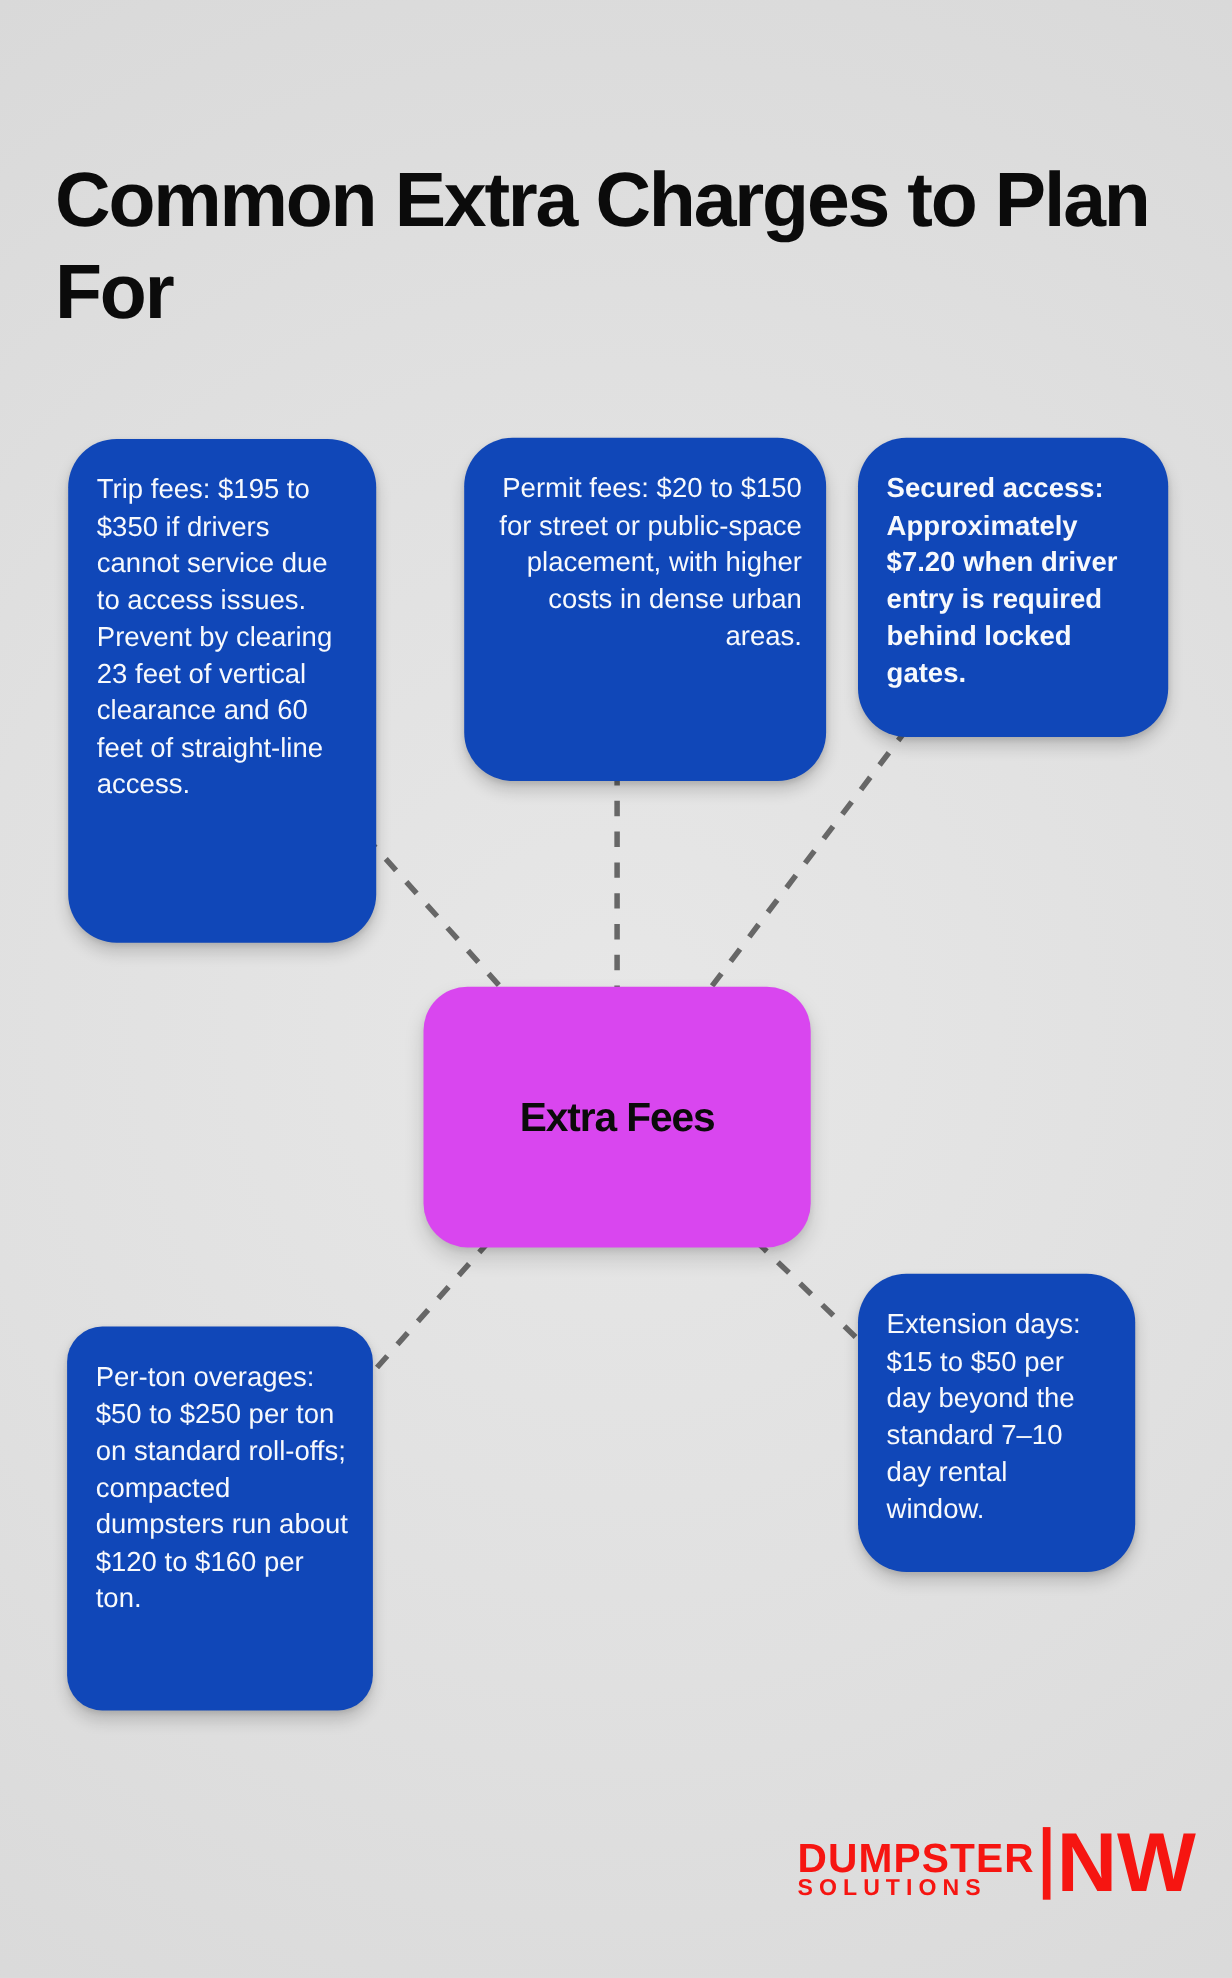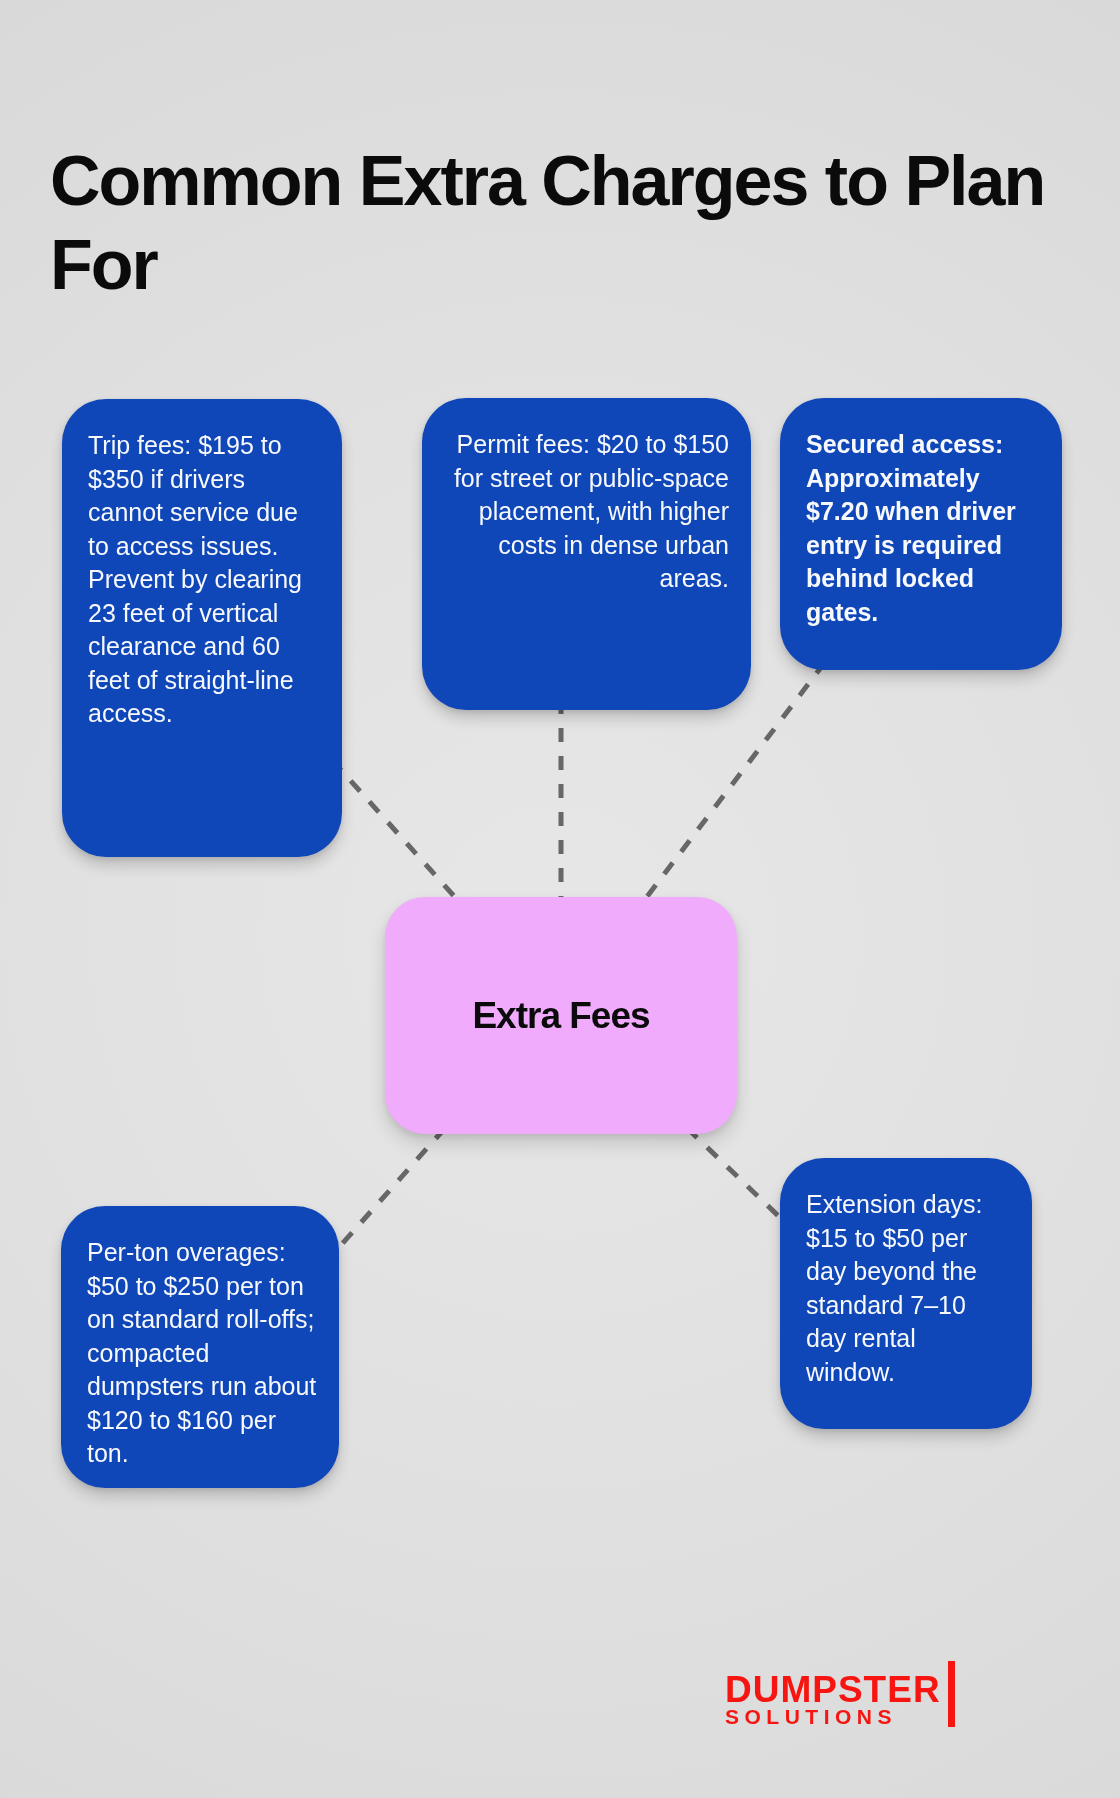--- a/index.html
+++ b/index.html
@@ -50,30 +50,30 @@
     color: #f7f9fc;
     font-size: 25px;
     line-height: 33.5px;
     padding: 30px 22px 0 26px;
     box-shadow: 0 9px 14px rgba(0,0,0,0.16), 0 2px 5px rgba(0,0,0,0.10);
     z-index: 2;
   }
   .n1 { left: 62px;  top: 399px;  width: 280px; height: 458px; }
   .n2 { left: 422px; top: 398px;  width: 329px; height: 312px; text-align: right; }
   .n3 { left: 780px; top: 398px;  width: 282px; height: 272px; font-weight: bold; }
-  .n4 { left: 61px;  top: 1206px; width: 278px; height: 282px; }
+  .n4 { left: 61px;  top: 1206px; width: 278px; height: 349px; border-radius: 32px; }
   .n5 { left: 780px; top: 1158px; width: 252px; height: 271px; }
 
   .center-node {
     position: absolute;
     left: 385px;
     top: 897px;
     width: 352px;
     height: 237px;
-    background: #f0abfc;
+    background: #d946ef;
     border-radius: 40px;
     box-shadow: 0 10px 18px rgba(0,0,0,0.14), 0 3px 6px rgba(0,0,0,0.08);
     display: flex;
     align-items: center;
     justify-content: center;
     z-index: 2;
   }
   .center-node .label {
     font-size: 37px;
     font-weight: bold;
@@ -161,13 +161,14 @@
 <div class="center-node">
   <span class="label">Extra Fees</span>
 </div>
 
 <div class="logo">
   <div class="stack">
     <span class="brand-top">DUMPSTER</span>
     <span class="brand-bottom">SOLUTIONS</span>
   </div>
   <div class="bar"></div>
+  <span class="brand-suffix">NW</span>
 </div>
 
 </body></html>

